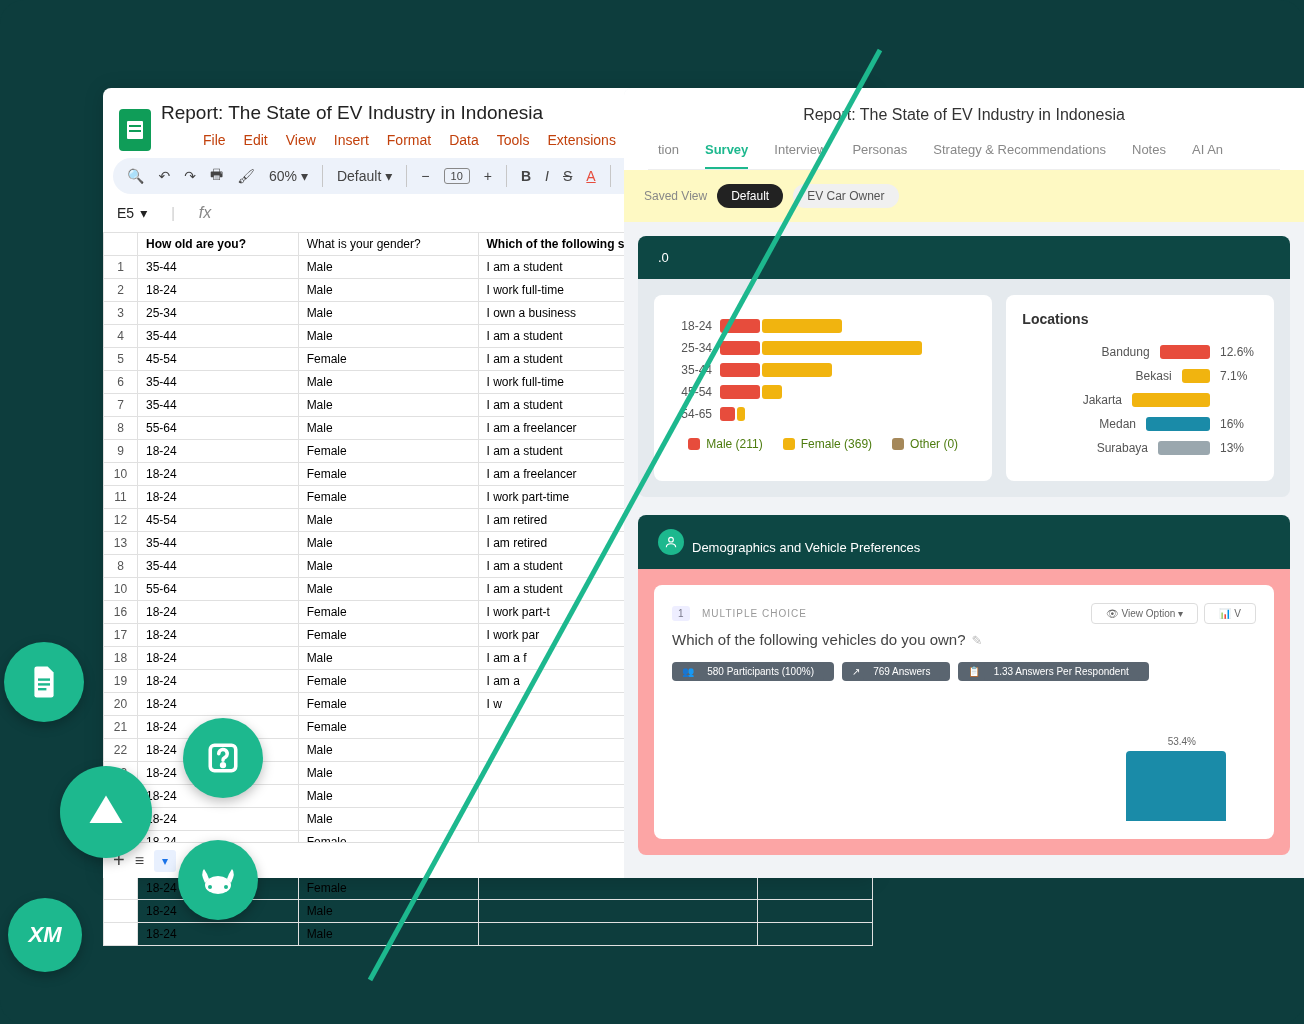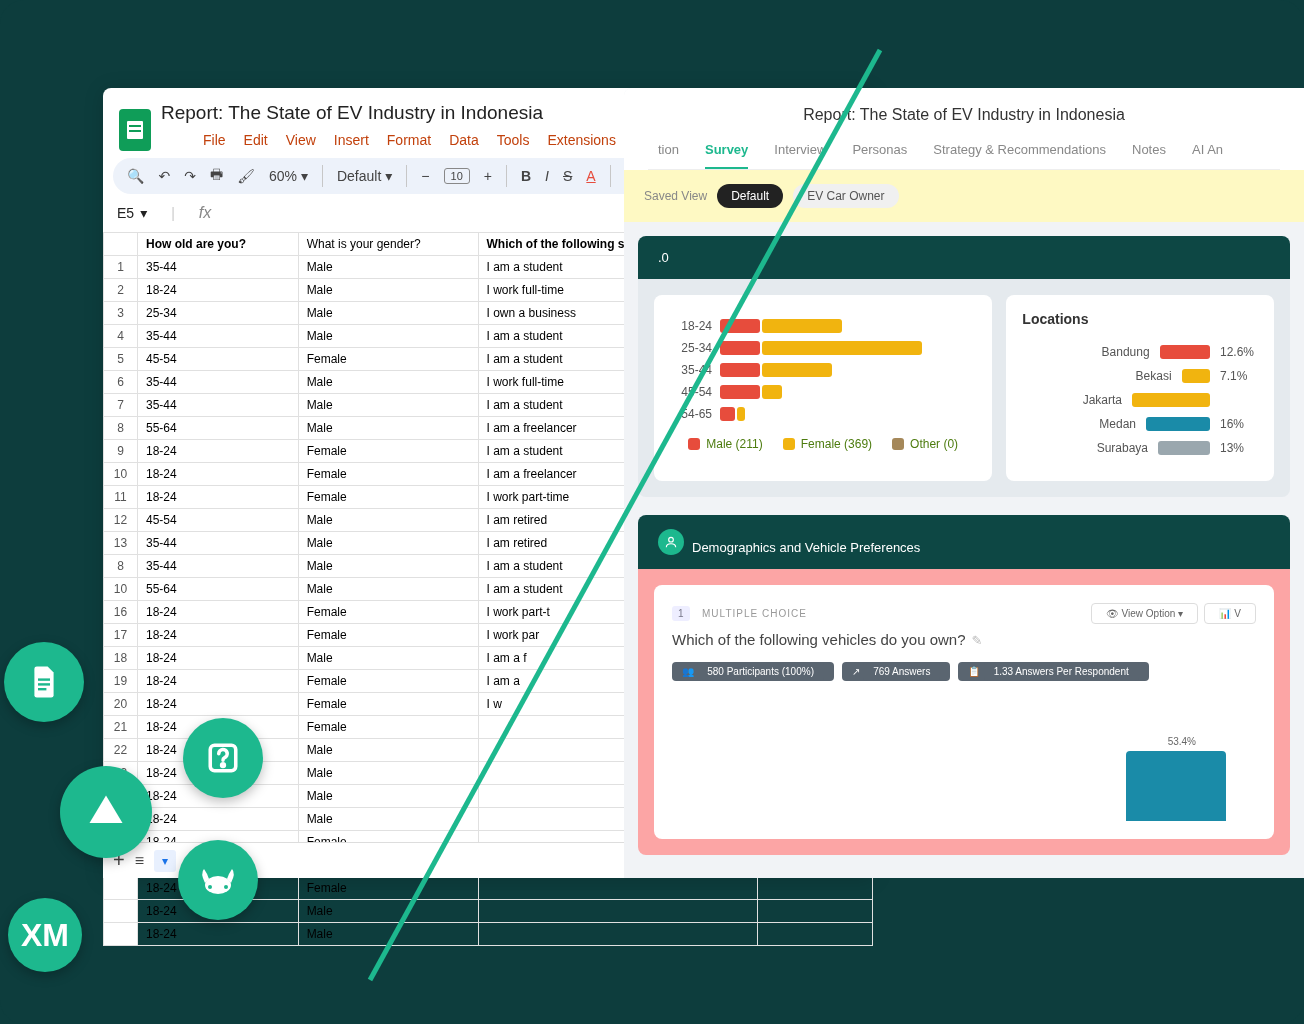--- a/index.html
+++ b/index.html
@@ -524,16 +524,16 @@
 <div class="circle-badge" style="left:178px;top:840px">
   <svg width="40" height="34" viewBox="0 0 40 30" fill="#fff">
         <ellipse cx="20" cy="20" rx="13" ry="9"></ellipse>
         <circle cx="12" cy="22" r="2" fill="#1db88e"></circle>
         <circle cx="28" cy="22" r="2" fill="#1db88e"></circle>
         <path d="M7 18 Q2 8 6 4 Q9 8 11 14" fill="#fff"></path>
         <path d="M33 18 Q38 8 34 4 Q31 8 29 14" fill="#fff"></path>
       </svg>
 </div>
 <div class="circle-badge sm" style="left:8px;top:898px;width:74px;height:74px">
-  <span class="txt" style="font-weight:800;font-size:32px">XM</span>
+  <span class="txt" style="font-style:italic;font-weight:800;font-size:22px">XM</span>
 </div>
 
 </div>
 
 </body></html>

